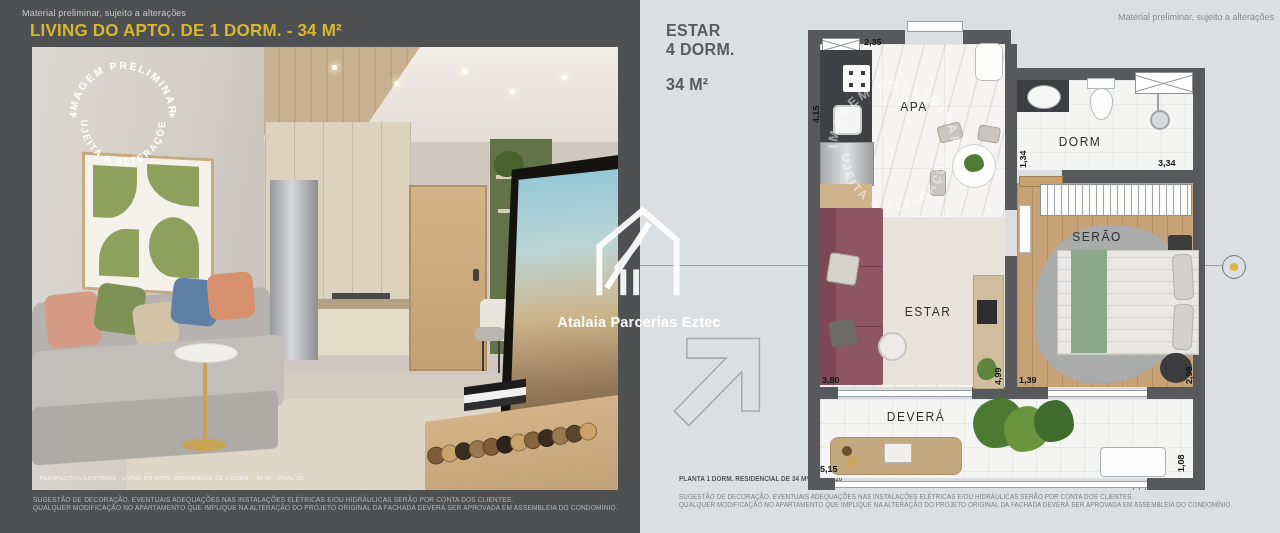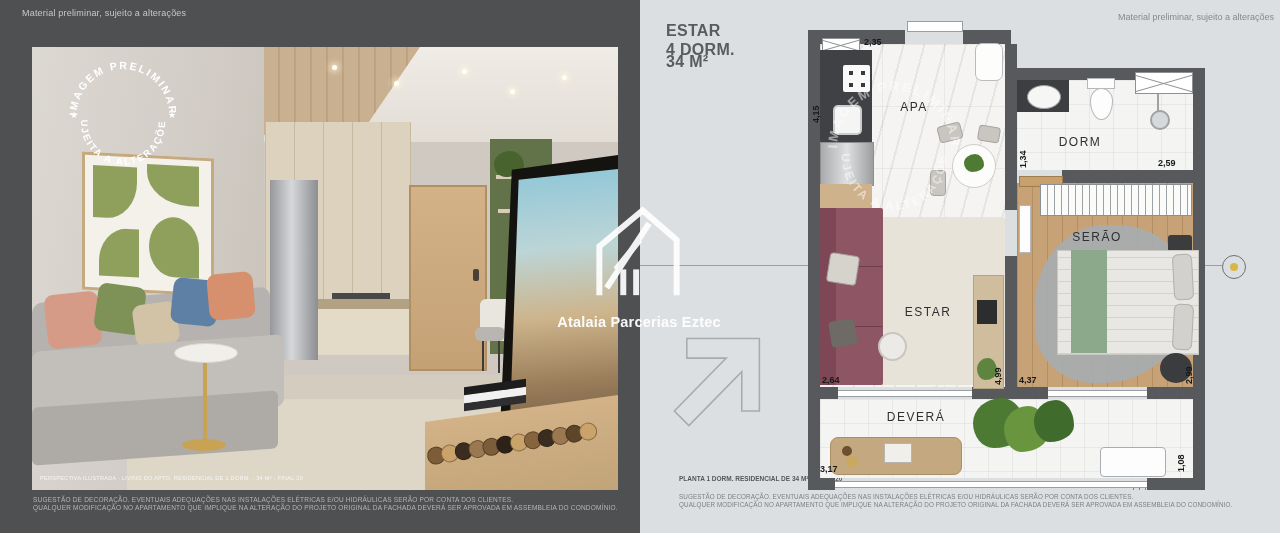--- a/index.html
+++ b/index.html
@@ -97,20 +97,21 @@
   .xbox:before{transform:rotate(16deg);}
   .xbox:after{transform:rotate(-16deg);}
   .slider{position:absolute;background:#fff;border-top:1px solid #9b9ea1;border-bottom:1px solid #9b9ea1;}
   .chair{position:absolute;background:#c9c5c0;border:1px solid #a8a4a0;border-radius:4px;}
 </style>
 </head>
 <body>
 
 <div id="left-panel" class="abs">
   <div class="abs prelim-left">Material preliminar, sujeito a alterações</div>
+  <div class="abs" id="living-title">LIVING DO APTO. DE 1 DORM. - 34 M²</div>
 
   <div id="photo" class="abs">
     <div class="abs ph-ceiling"></div>
     <div class="abs ph-wood"></div>
     <div class="abs spot" style="left:300px;top:18px;"></div>
     <div class="abs spot" style="left:362px;top:34px;"></div>
     <div class="abs spot" style="left:430px;top:22px;"></div>
     <div class="abs spot" style="left:478px;top:42px;"></div>
     <div class="abs spot" style="left:530px;top:28px;"></div>
     <div class="abs ph-floor"></div>
@@ -182,21 +183,21 @@
   </div>
 
   <div class="abs disc-left" style="top:496px;">SUGESTÃO DE DECORAÇÃO. EVENTUAIS ADEQUAÇÕES NAS INSTALAÇÕES ELÉTRICAS E/OU HIDRÁULICAS SERÃO POR CONTA DOS CLIENTES.</div>
   <div class="abs disc-left" style="top:504px;">QUALQUER MODIFICAÇÃO NO APARTAMENTO QUE IMPLIQUE NA ALTERAÇÃO DO PROJETO ORIGINAL DA FACHADA DEVERÁ SER APROVADA EM ASSEMBLEIA DO CONDOMÍNIO.</div>
 </div>
 
 <div id="right-panel" class="abs"></div>
 <div class="abs prelim-right">Material preliminar, sujeito a alterações</div>
 <div class="abs planta-title" style="top:22px;">ESTAR</div>
 <div class="abs planta-title" style="top:41px;">4 DORM.</div>
-<div class="abs planta-title" style="top:53px;">34 M²</div>
+<div class="abs planta-title" style="top:76px;">34 M²</div>
 
 <div id="connector-line" class="abs"></div>
 <div id="connector-circle" class="abs">
   <div id="connector-dot" class="abs"></div>
 </div>
 
 <svg class="abs" style="left:592px;top:203px;z-index:3;opacity:.92;" width="92" height="96" viewBox="0 0 100 104">
   <g fill="none" stroke="#ffffff" stroke-width="6.5">
     <path d="M 8,100 L 8,47 L 55,8 L 92,40 L 92,100"></path>
     <path d="M 16,92 L 62,22"></path>
@@ -304,26 +305,26 @@
 
   <div class="room-label" style="left:108px;top:72px;">APA</div>
   <div class="room-label" style="left:274px;top:107px;">DORM</div>
   <div class="room-label" style="left:291px;top:202px;">SERÃO</div>
   <div class="room-label" style="left:122px;top:277px;">ESTAR</div>
   <div class="room-label" style="left:110px;top:382px;">DEVERÁ</div>
 
   <div class="dim" style="left:58px;top:9px;">2,35</div>
   <div class="dim dim-v" style="left:5px;top:95px;">4,15</div>
   <div class="dim dim-v" style="left:212px;top:140px;">1,34</div>
-  <div class="dim" style="left:352px;top:130px;">2,59</div>
-  <div class="dim" style="left:16px;top:347px;">2,64</div>
+  <div class="dim" style="left:352px;top:130px;">3,34</div>
+  <div class="dim" style="left:16px;top:347px;">3,80</div>
   <div class="dim dim-v" style="left:187px;top:357px;">4,99</div>
-  <div class="dim" style="left:213px;top:347px;">4,37</div>
+  <div class="dim" style="left:213px;top:347px;">1,39</div>
   <div class="dim dim-v" style="left:378px;top:356px;">2,99</div>
-  <div class="dim" style="left:14px;top:436px;">3,17</div>
+  <div class="dim" style="left:14px;top:436px;">5,15</div>
   <div class="dim dim-v" style="left:370px;top:444px;">1,08</div>
 </div>
 
 <div class="abs" style="left:1133px;top:484px;width:72px;height:5px;border-top:1px solid #808386;
      background:repeating-linear-gradient(90deg,#808386 0 1px,transparent 1px 6px);"></div>
 
 <div class="abs plan-caption">PLANTA 1 DORM. RESIDENCIAL DE 34 M² - FINAL 20</div>
 <div class="abs disc-right" style="top:493px;">SUGESTÃO DE DECORAÇÃO. EVENTUAIS ADEQUAÇÕES NAS INSTALAÇÕES ELÉTRICAS E/OU HIDRÁULICAS SERÃO POR CONTA DOS CLIENTES.</div>
 <div class="abs disc-right" style="top:501px;">QUALQUER MODIFICAÇÃO NO APARTAMENTO QUE IMPLIQUE NA ALTERAÇÃO DO PROJETO ORIGINAL DA FACHADA DEVERÁ SER APROVADA EM ASSEMBLEIA DO CONDOMÍNIO.</div>
 

